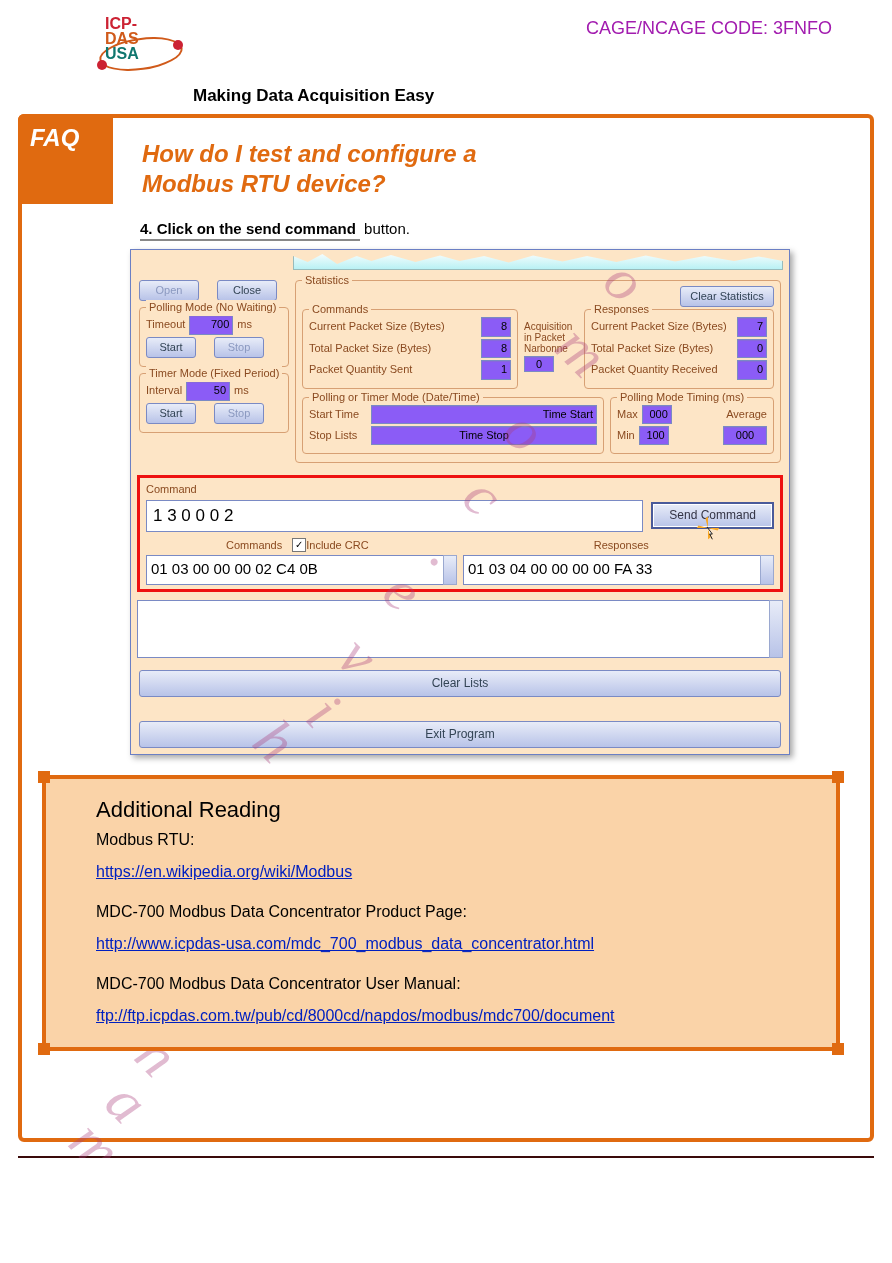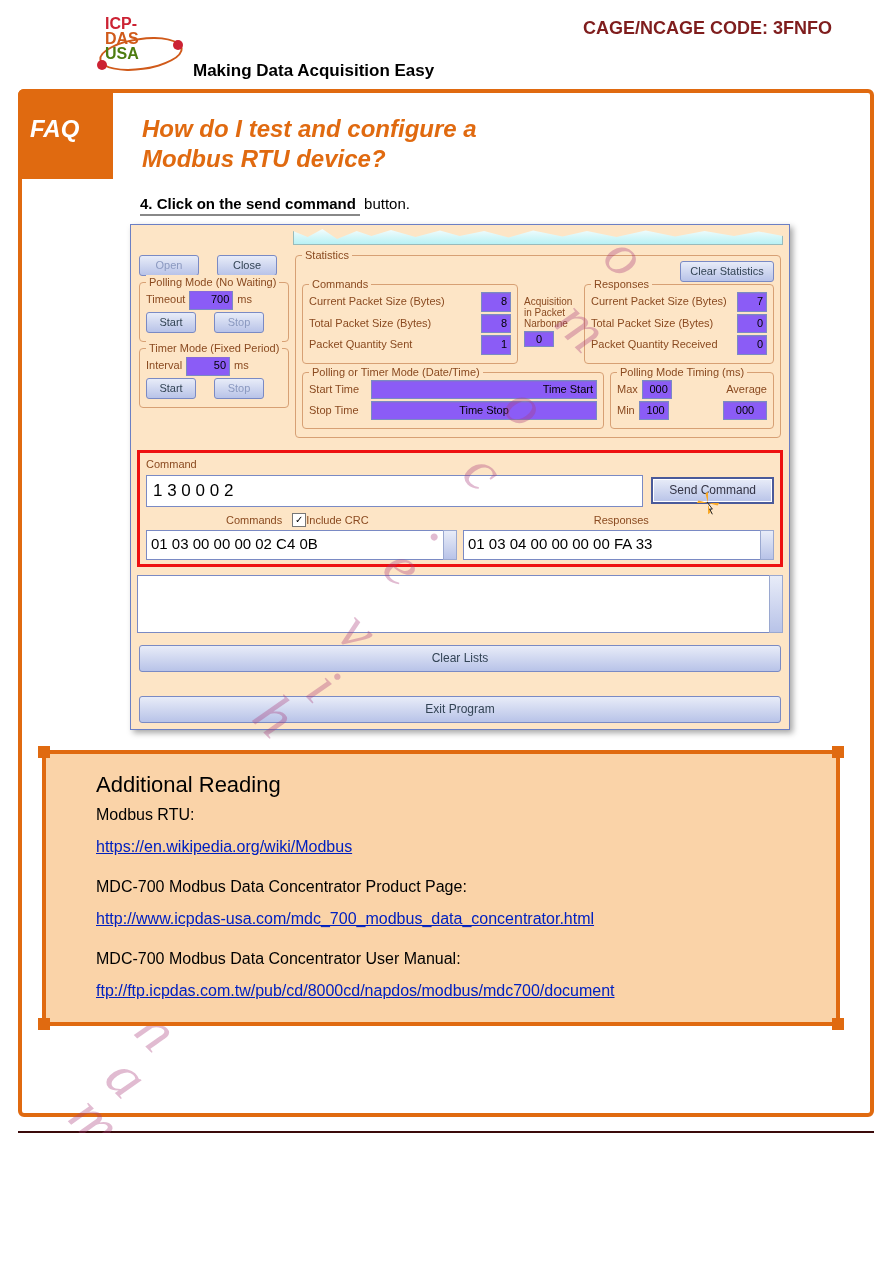--- a/index.html
+++ b/index.html
@@ -2,27 +2,27 @@
 <html><head>
 <meta charset="utf-8">
 <style>
   body { margin:0; font-family: Arial, sans-serif; background:#fff; width:892px; }
   .page { width:892px; position:relative; background:#fff; }
   .hdr { display:flex; align-items:flex-start; padding:10px 20px 0 95px; }
   .logo { width:90px; height:70px; position:relative; margin-right:8px; flex:none; }
   .logo-orbit { position:absolute; top:28px; left:4px; width:80px; height:28px; border:2px solid #d05a1a; border-radius:50%; transform:rotate(-8deg); }
   .logo-ball { position:absolute; width:10px; height:10px; background:#c23; border-radius:50%; }
   .logo-txt { position:absolute; top:6px; left:10px; font-weight:bold; font-size:16px; line-height:15px; }
-  .logo-l1{color:#c23;}.logo-l2{color:#d05a1a;}.logo-l3{color:#4d7c0f;}
-  .tagline { font-weight:bold; font-size:17px; margin-top:51px; color:#000; }
-  .cage { position:absolute; top:18px; right:60px; font-size:18px; color:#7f1d1d;font-weight:bold; }
+  .logo-l1{color:#c23;}.logo-l2{color:#d05a1a;}.logo-l3{color:#0f766e;}
+  .tagline { font-weight:bold; font-size:17px; margin-top:76px; color:#000; }
+  .cage { position:absolute; top:18px; right:60px; font-size:18px; color:#a21caf; }
   
   .outer { margin:8px 18px 0 18px; border:4px solid #e06a10; border-radius:6px; position:relative; padding-bottom:10px; background:#fff; min-height:1010px; }
   .tab { position:absolute; top:-4px; left:-4px; width:95px; height:90px; background:#e06a10; border-radius:6px 0 0 0; }
-  .tab span { color:#fff; font:italic bold 24px Arial; position:absolute; top:26px; left:12px; }
+  .tab span { color:#fff; font:italic bold 24px Arial; position:absolute; top:10px; left:12px; }
   .titlebar { margin:22px 0 0 120px; color:#e06a10; font:italic bold 24px Arial; }
   .titlebar2 { margin:2px 0 0 120px; color:#e06a10; font:italic bold 24px Arial; }
   
   .content { padding:20px 70px 0 118px; color:#000; font-size:15px; line-height:1.4; }
   .bb { border-bottom:2px solid #888; display:inline-block; padding-right:4px; }
   .fnum { font-weight:bold; }
   
   
   .ss-wrap { margin:8px 0 0 -10px; width:660px; position:relative; }
   .ss { background:#fde5c6; border:1px solid #6b7fc4; box-shadow:3px 3px 6px rgba(0,0,0,.35); padding:0; }
@@ -189,21 +189,21 @@
                   </div>
                 </div>
                 <div style="display:flex;gap:6px;margin-top:2px">
                   <div class="gbox" style="flex:1">
                       <div class="gtitle">Polling  or Timer Mode  (Date/Time)</div>
                     <div class="row">
                         <span style="width:58px">Start Time</span>
                         <span class="ibox" style="flex:1;text-align:right">Time Start</span>
                       </div>
                     <div class="row">
-                        <span style="width:58px">Stop Time</span>
+                        <span style="width:58px">Stop Lists</span>
                         <span class="ibox" style="flex:1;text-align:center">Time Stop</span>
                       </div>
                   </div>
                   <div class="gbox" style="width:150px">
                       <div class="gtitle">Polling Mode Timing (ms)</div>
                     <div class="row">
                         <span>Max</span>
                         <span class="ibox w22">000</span>
                         <span style="margin-left:auto">Average</span>
                       </div>

